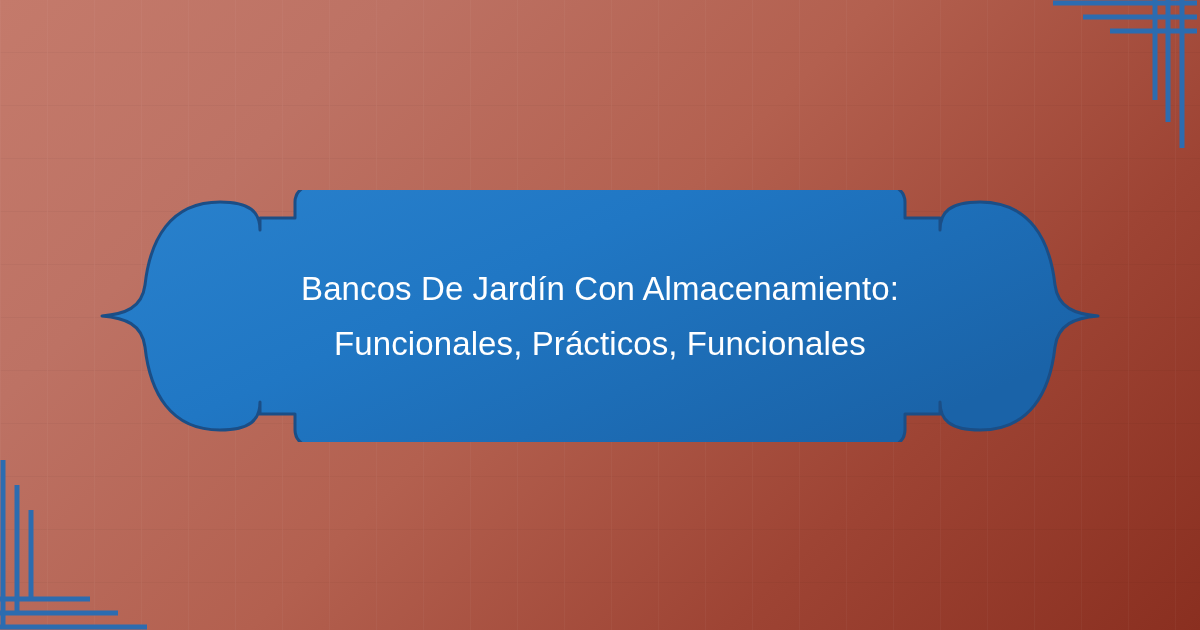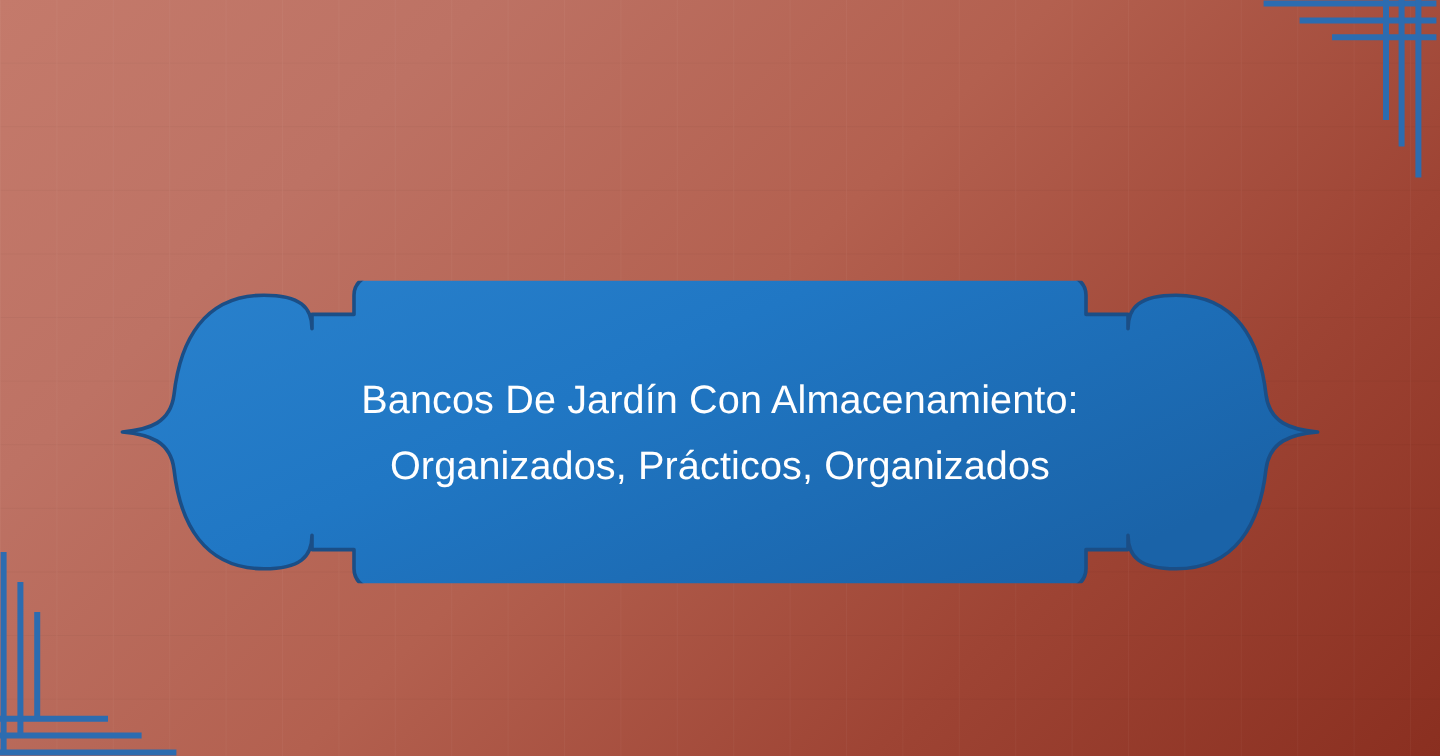--- a/index.html
+++ b/index.html
@@ -44,21 +44,20 @@
   
   #corner-bottom-left { bottom: 0; left: 0; width: 200px; height: 190px; }
 
   
   #banner-wrap {
     position: absolute;
     left: 100px;
     top: 190px;
     width: 1000px;
     height: 252px;
-    margin-top: 44px;
   }
   #banner-svg {
     position: absolute;
     inset: 0;
     width: 1000px;
     height: 252px;
     display: block;
   }
 
   #banner-text {
@@ -163,17 +162,17 @@
               C 70 240, 50 202, 45 157
               C 42 134, 25 128, 2 126
               C 25 124, 42 118, 45 95
               C 50 50, 70 12, 120 12
               Z
             "></path>
     </svg>
 
     <div id="banner-text">
       <div class="title-line">Bancos De Jardín Con Almacenamiento:</div>
-      <div class="title-line">Organizados, Prácticos, Organizados</div>
+      <div class="title-line">Funcionales, Prácticos, Funcionales</div>
     </div>
   </div>
 
 </div>
 
 </body></html>

